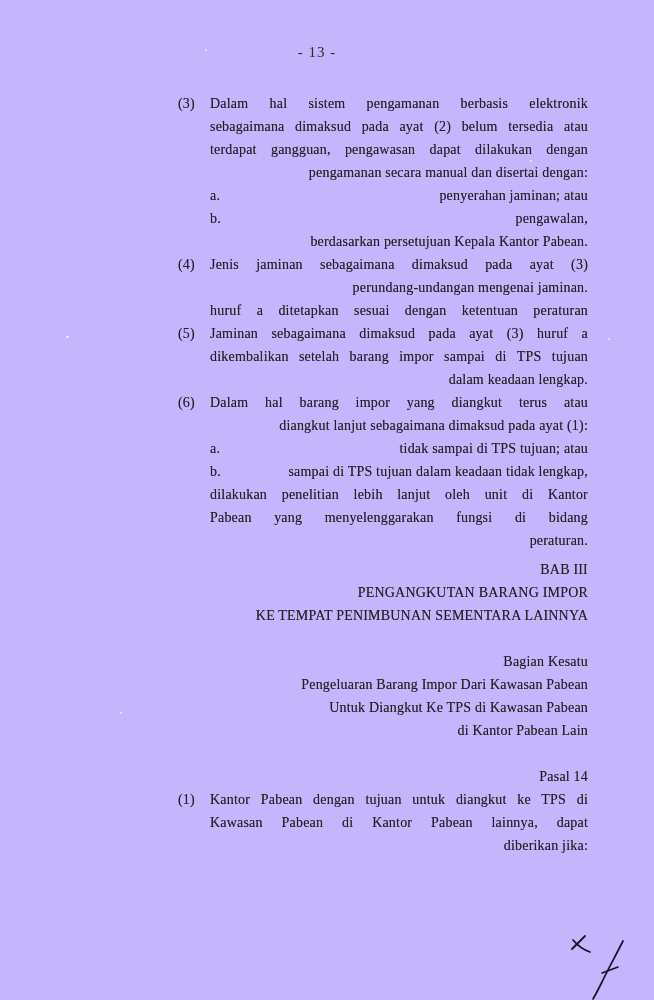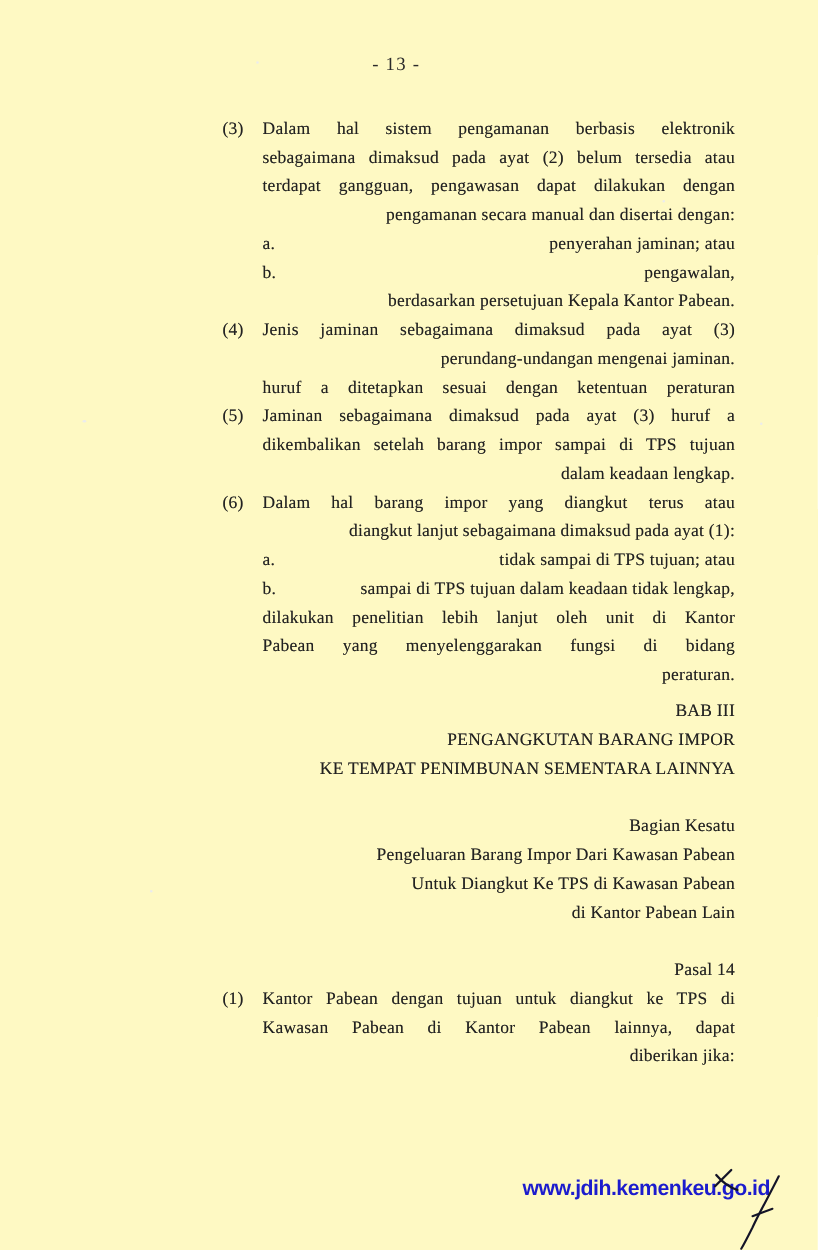--- a/index.html
+++ b/index.html
@@ -2,21 +2,21 @@
 <html lang="id"><head>
 <meta charset="utf-8">
 <style>
   html,body{margin:0;padding:0;}
   body{
     width:654px;height:1000px;position:relative;overflow:hidden;
     background:#ffffff;
     font-family:"Liberation Serif", serif;
     color:#1e1e1e;
   }
-  .page{position:absolute;inset:0;background:#fef9c3;padding-left:48px;}
+  .page{position:absolute;inset:0;background:#c4b5fd;padding-left:48px;}
   .pageno{
     position:absolute;top:44px;left:0;width:634px;
     text-align:center;font-size:15px;letter-spacing:1px;color:#2a2a2a;
   }
   .doc{
     position:absolute;left:178px;top:92px;width:410px;
     font-size:14px;line-height:23px;letter-spacing:0.2px;
     color:#222;text-shadow:0 0 0.4px rgba(20,20,20,0.45);
   }
   .block{position:relative;}
@@ -110,21 +110,20 @@
         <div class="line">Pasal 14</div>
       </div>
       <div class="block item">
         <span class="marker">(1)</span>
         <div class="line j">Kantor Pabean dengan tujuan untuk diangkut ke TPS di</div>
         <div class="line j">Kawasan Pabean di Kantor Pabean lainnya, dapat</div>
         <div class="line">diberikan jika:</div>
       </div>
     </div>
 
-  <a class="footer-link">www.jdih.kemenkeu.go.id</a>
 
   <svg class="handwriting" width="654" height="1000" viewBox="0 0 654 1000">
     <path d="M 585 936 L 572 949" fill="none" stroke="#141428" stroke-width="1.8" stroke-linecap="round"></path>
     <path d="M 573 940 C 578 946 584 950 590 952" fill="none" stroke="#141428" stroke-width="1.8" stroke-linecap="round"></path>
     <path d="M 623 941 C 615 957 607 971 602 982 C 598 990 596 994 593 999" fill="none" stroke="#141428" stroke-width="1.7" stroke-linecap="round"></path>
     <path d="M 602 973 L 618 967" fill="none" stroke="#141428" stroke-width="1.6" stroke-linecap="round"></path>
   </svg>
 
   <div class="speck" style="left:66px;top:336px;width:3px;height:2px;"></div>
   <div class="speck" style="left:120px;top:712px;width:2px;height:2px;"></div>

